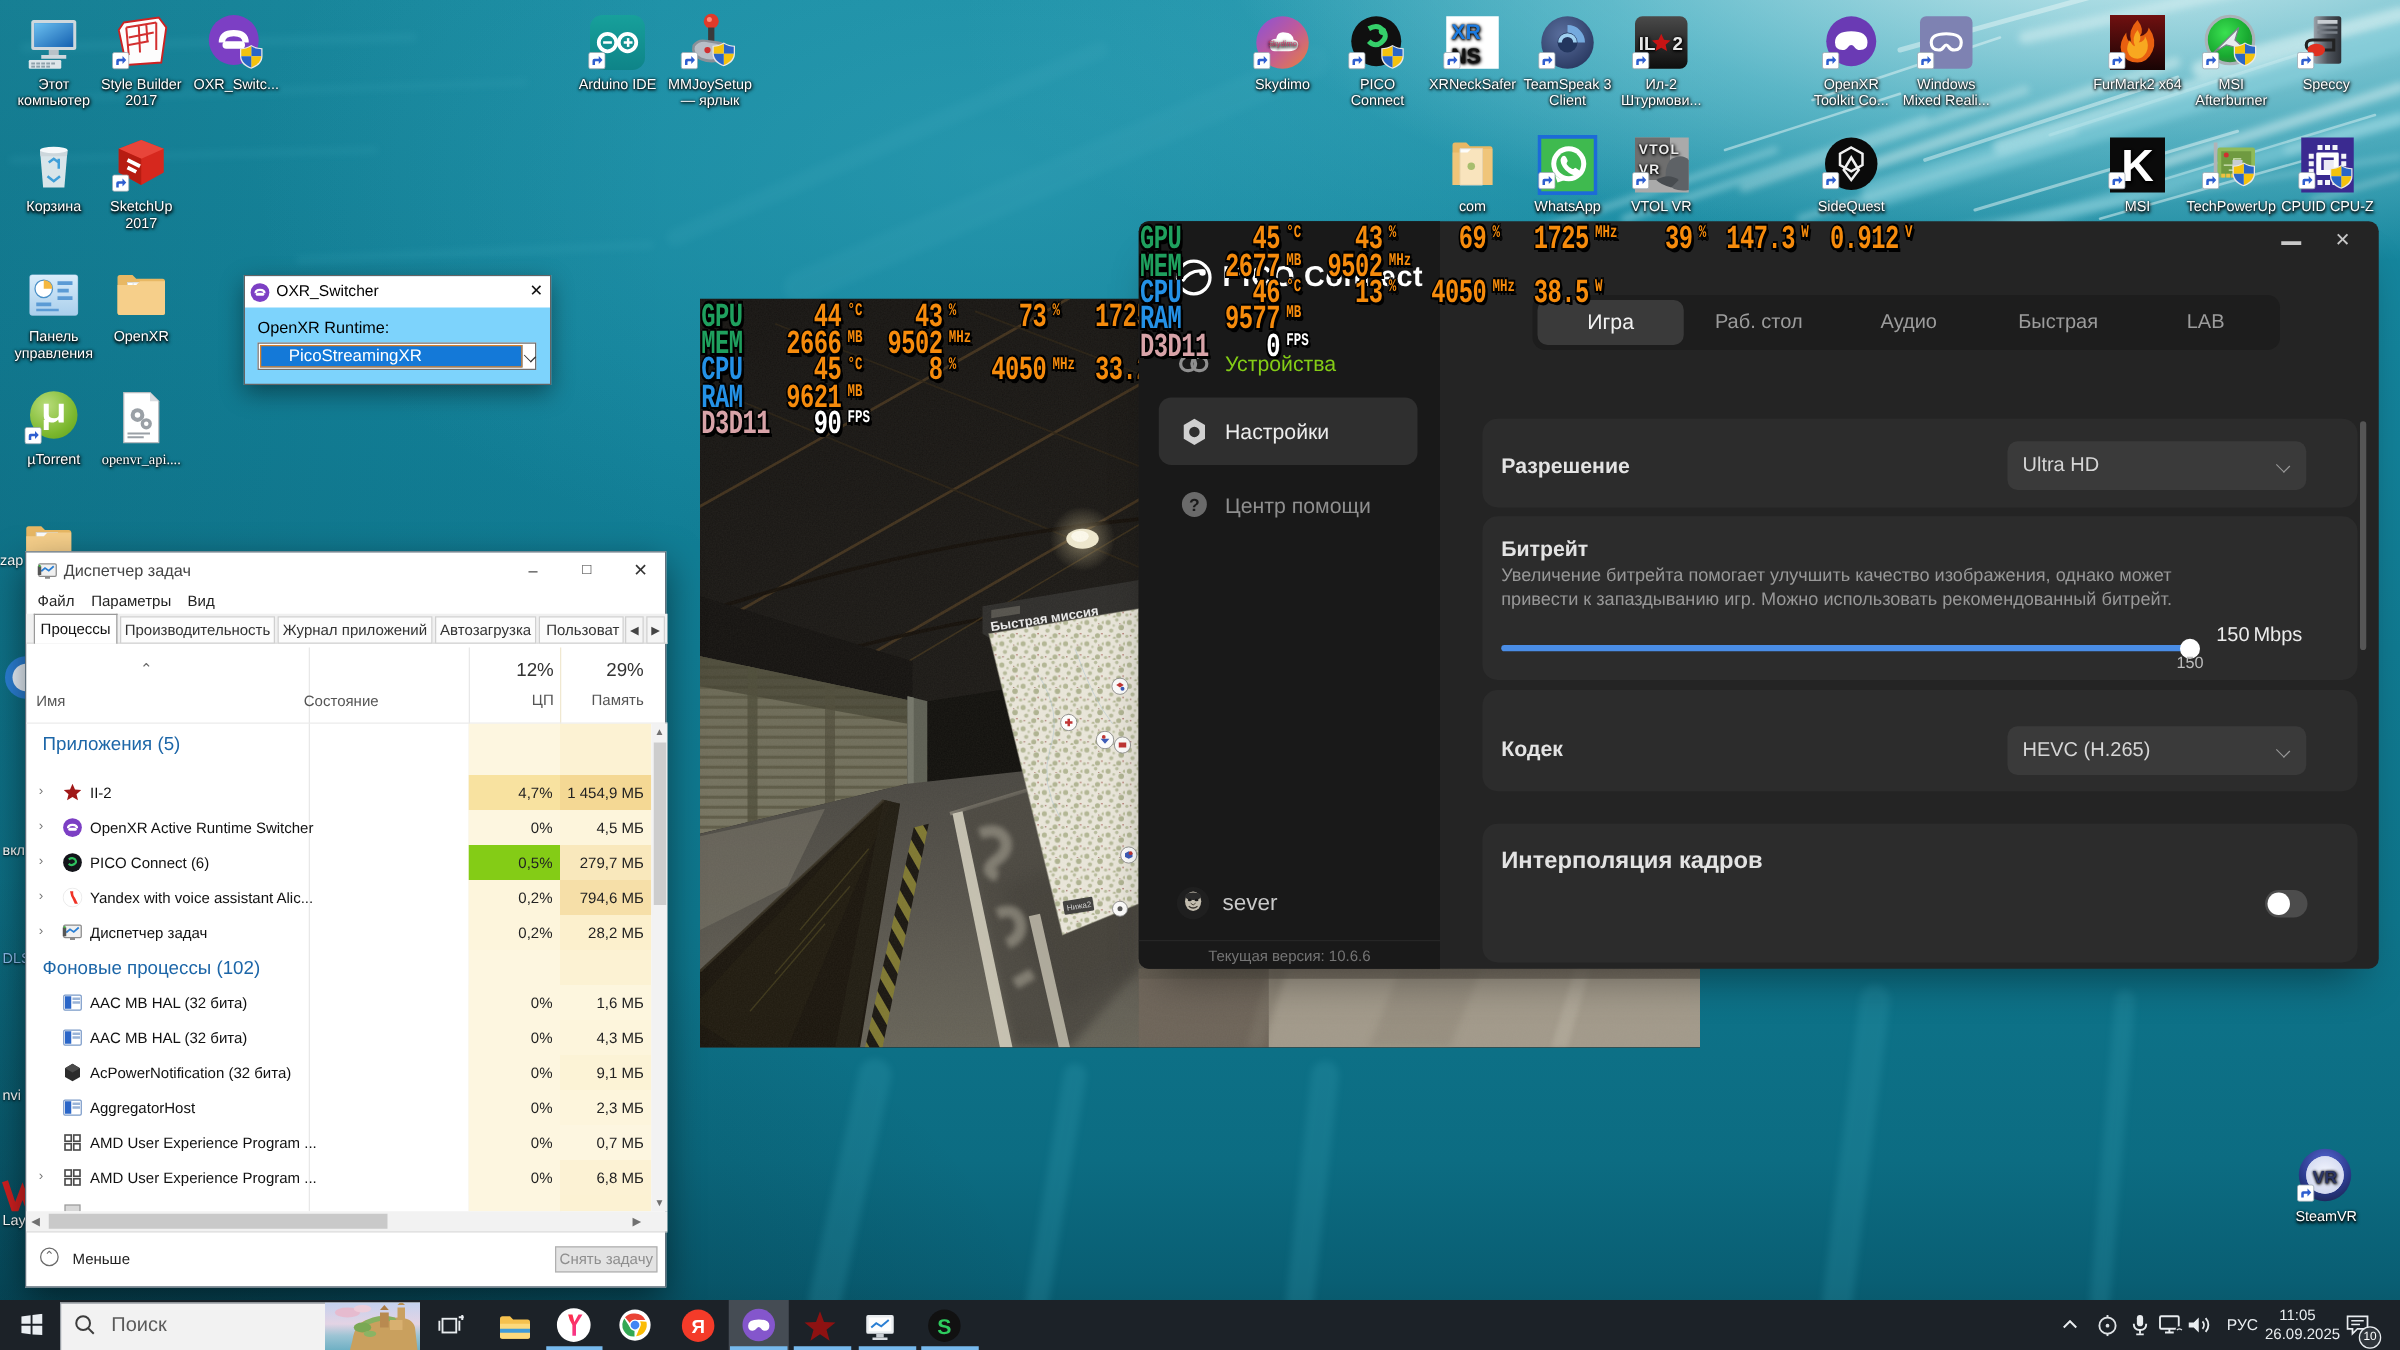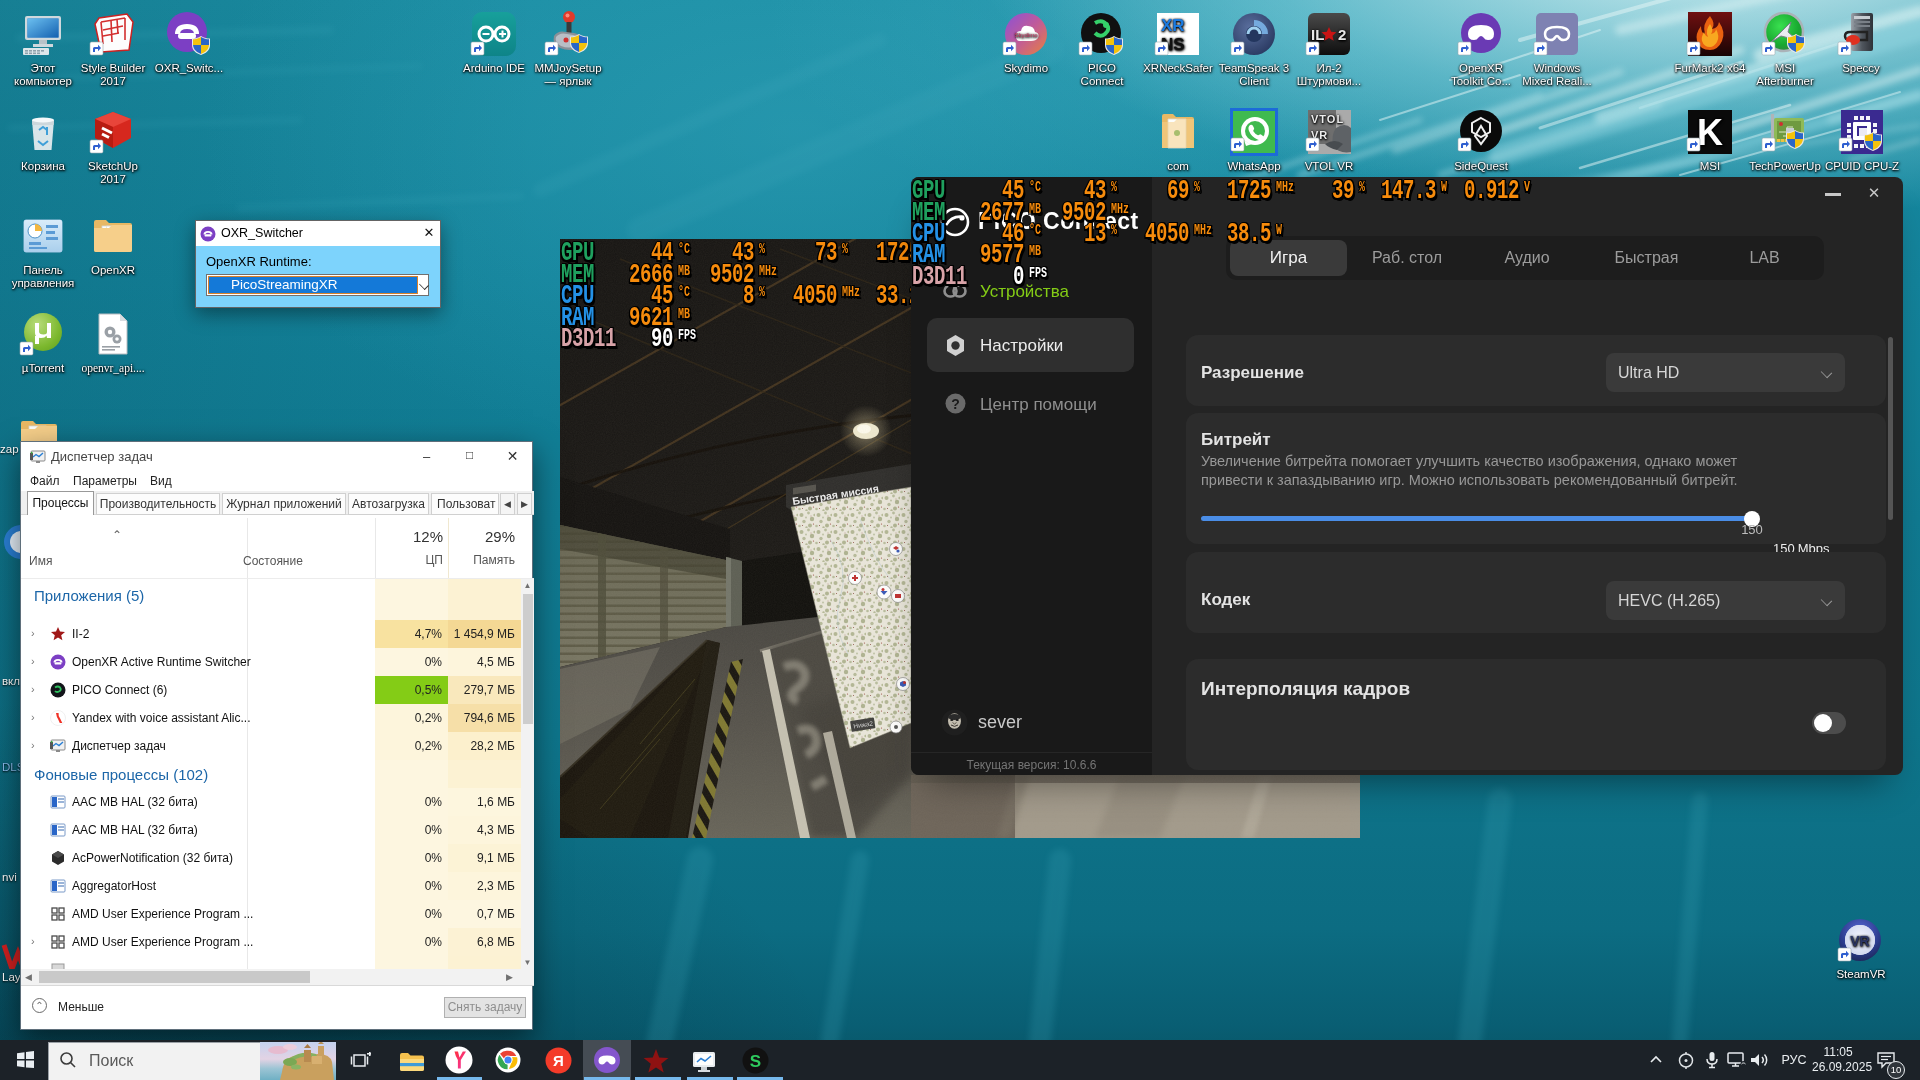--- a/index.html
+++ b/index.html
@@ -1061,21 +1061,21 @@
  <div class="card" style="top:158px;height:71px;"></div>
  <div class="abs" style="left:290px;top:186px;font-size:17px;font-weight:bold;color:#e3e3e3;">Разрешение</div>
  <div class="dd" style="top:176px;">Ultra HD<div class="ch"></div></div>
 
  <div class="card" style="top:236px;height:131px;"></div>
  <div class="abs" style="left:290px;top:253px;font-size:17px;font-weight:bold;color:#e3e3e3;">Битрейт</div>
  <div class="abs" style="left:290px;top:275px;font-size:14.5px;color:#989898;line-height:19px;">Увеличение битрейта помогает улучшить качество изображения, однако может<br>привести к запаздыванию игр. Можно использовать рекомендованный битрейт.</div>
  <div class="abs" style="left:290px;top:339px;width:557px;height:5px;border-radius:3px;background:#4a8de6;"></div>
  <div class="abs" style="left:833px;top:333.5px;width:16px;height:16px;border-radius:50%;background:#fff;"></div>
  <div class="abs" style="left:827px;top:345px;width:28px;text-align:center;font-size:13px;color:#bcbcbc;">150</div>
- <div class="abs" style="left:862px;top:323px;font-size:13px;color:#ececec;margin-top:41px;">150<span style="margin-left:3px;">Mbps</span></div>
+ <div class="abs" style="left:862px;top:323px;font-size:16px;color:#ececec;">150<span style="margin-left:3px;">Mbps</span></div>
 
  <div class="card" style="top:375px;height:81px;"></div>
  <div class="abs" style="left:290px;top:413px;font-size:17px;font-weight:bold;color:#e3e3e3;">Кодек</div>
  <div class="dd" style="top:404px;">HEVC (H.265)<div class="ch"></div></div>
 
  <div class="card" style="top:482px;height:111px;"></div>
  <div class="abs" style="left:290px;top:501px;font-size:19px;font-weight:bold;color:#e3e3e3;">Интерполяция кадров</div>
  <div class="abs" style="left:901px;top:535px;width:34px;height:22px;border-radius:11px;background:#4c4c4c;"></div>
  <div class="abs" style="left:903px;top:537px;width:18px;height:18px;border-radius:50%;background:#fff;"></div>
 

